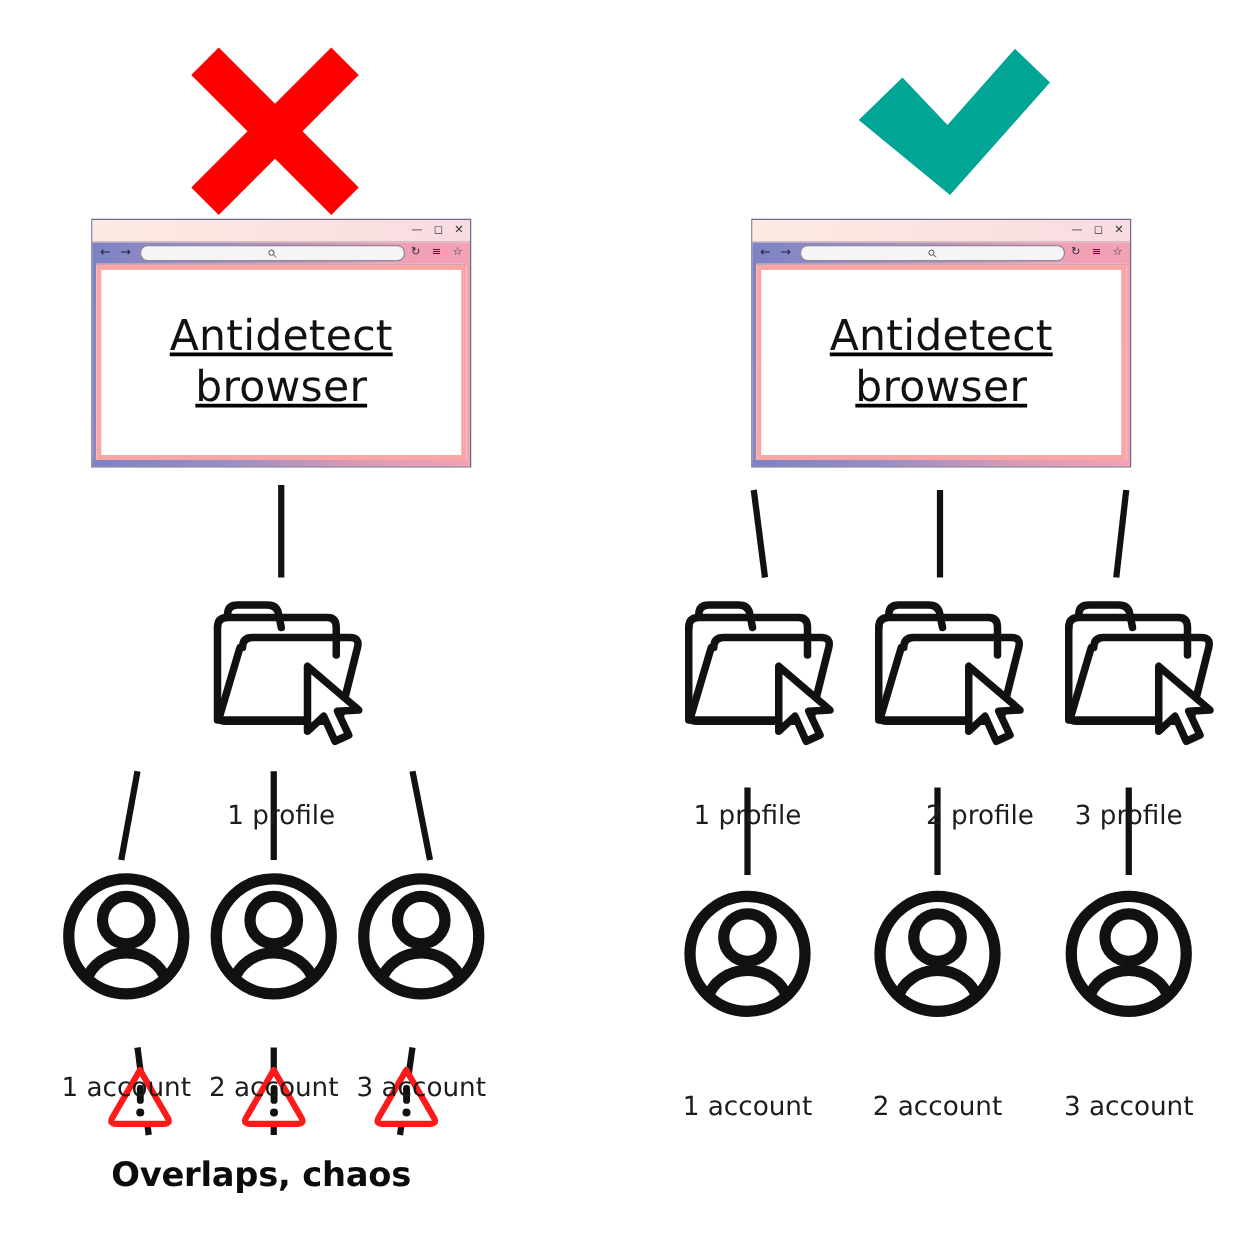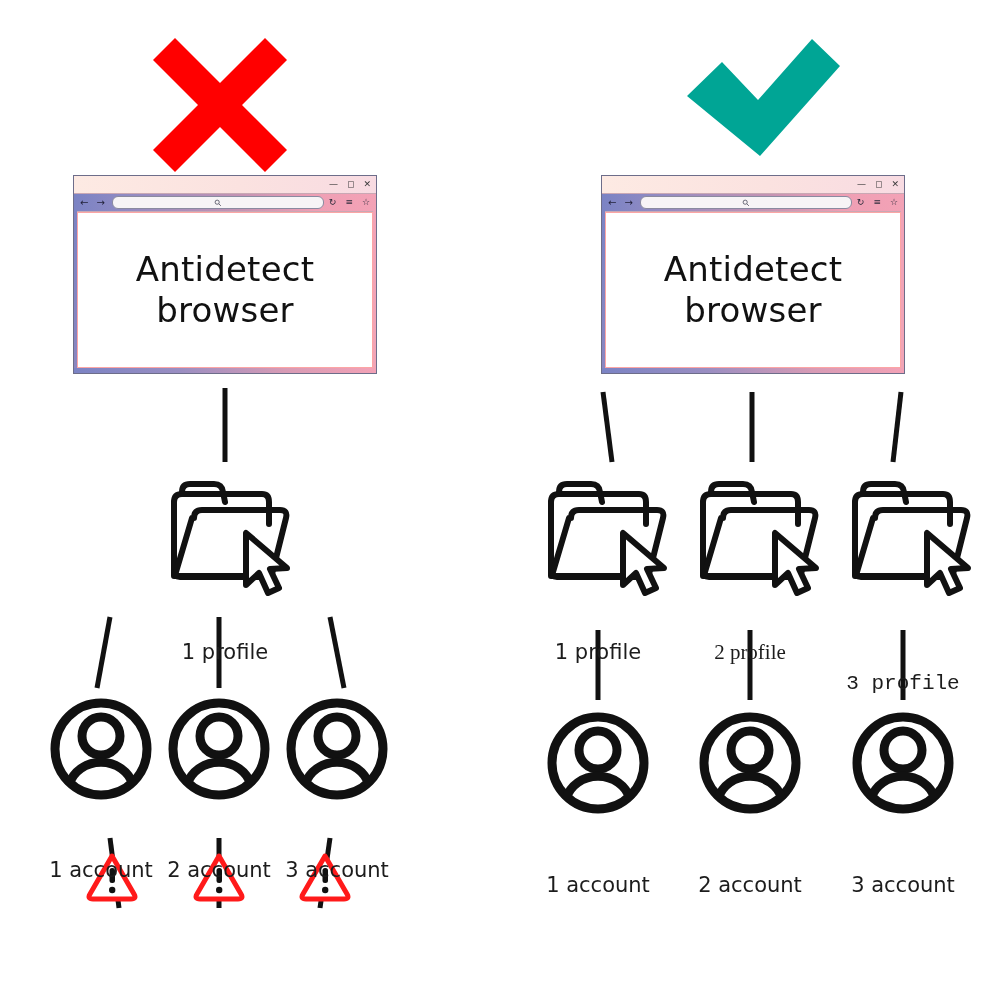--- a/index.html
+++ b/index.html
@@ -91,25 +91,26 @@
     font-size: 9px;
     line-height: 9px;
   }
   .browser .viewport {
     position: absolute;
     left: 3px;
     right: 3px;
     top: 36px;
     bottom: 5px;
     background: #ffffff;
-    border: 1px solid #fca5a5;
+    border: 4px solid #fca5a5;
     display: flex;
     align-items: center;
     justify-content: center;
     text-align: center;
+    text-decoration: underline;
   }
   .browser .viewport .pagetext {
     font-size: 34px;
     line-height: 1.22;
     color: #111111;
     font-weight: 400;
     letter-spacing: 0.2px;
   }
   .browser .leftedge {
     position: absolute;
@@ -359,22 +360,23 @@
       </div>
     </div>
   </div>
 
   <div class="caption" style="left:155px; top:592px; width:140px;">1 profile</div>
 
   <div class="caption" style="left:41px; top:810px; width:120px;">1 account</div>
   <div class="caption" style="left:159px; top:810px; width:120px;">2 account</div>
   <div class="caption" style="left:277px; top:810px; width:120px;">3 account</div>
 
+  <div class="bigbold" style="left:89px; top:925px;">Overlaps, chaos</div>
 
   <div class="caption" style="left:538px; top:592px; width:120px;">1 profile</div>
-  <div class="caption" style="left:690px; top:592px; width:120px;font-family:Liberation Serif, serif;">2 profile</div>
-  <div class="caption" style="left:843px; top:624px; width:120px;font-family:Liberation Mono, monospace;">3 profile</div>
+  <div class="caption" style="left:724px; top:592px; width:120px;">2 profile</div>
+  <div class="caption" style="left:843px; top:592px; width:120px;">3 profile</div>
 
   <div class="caption" style="left:538px; top:825px; width:120px;">1 account</div>
   <div class="caption" style="left:690px; top:825px; width:120px;">2 account</div>
   <div class="caption" style="left:843px; top:825px; width:120px;">3 account</div>
 
 </div>
 
 </body></html>

